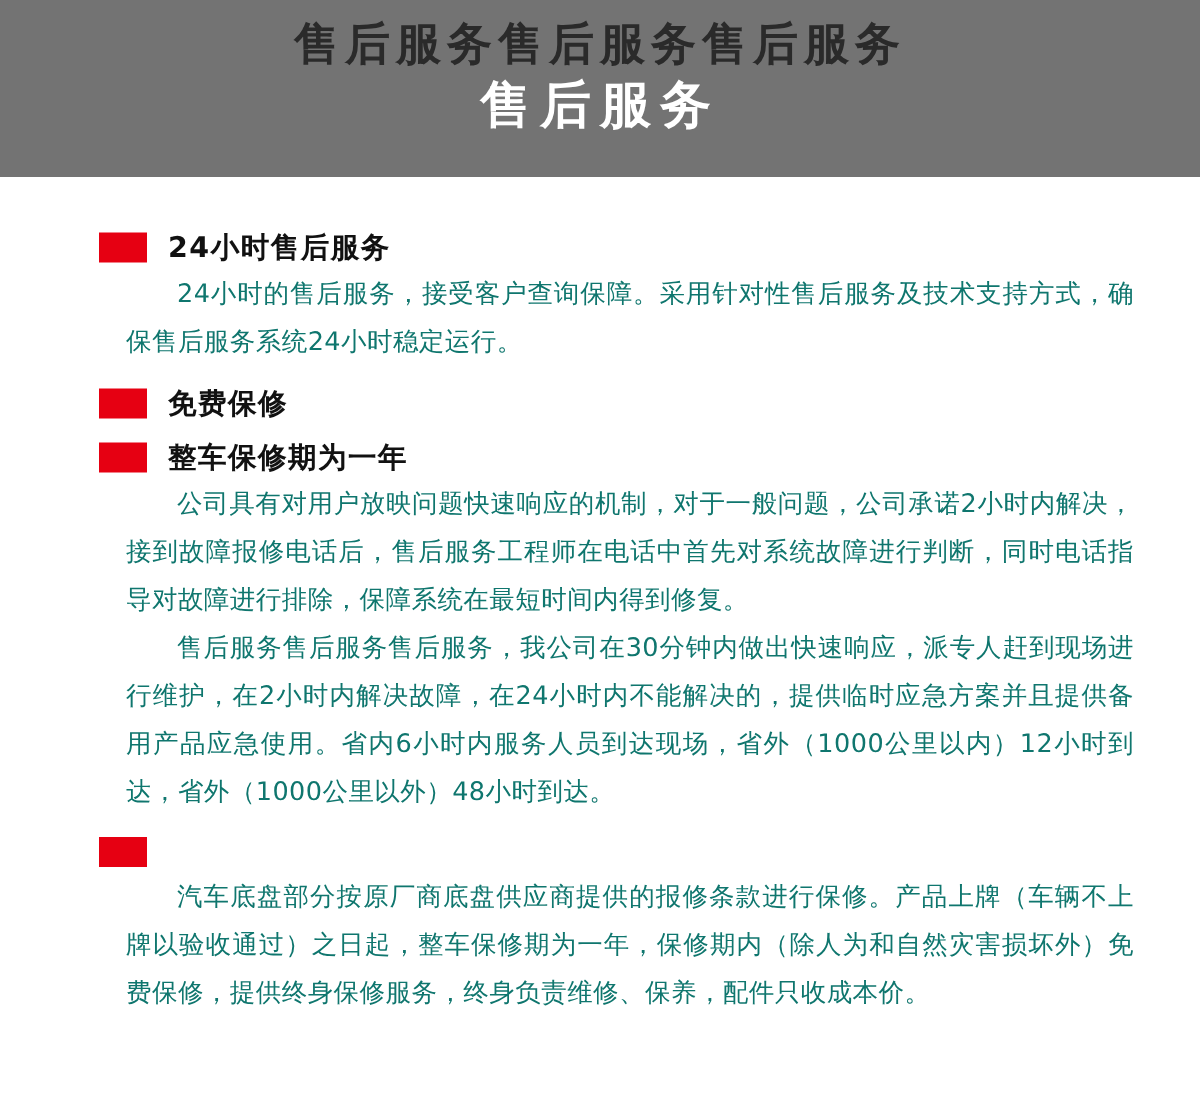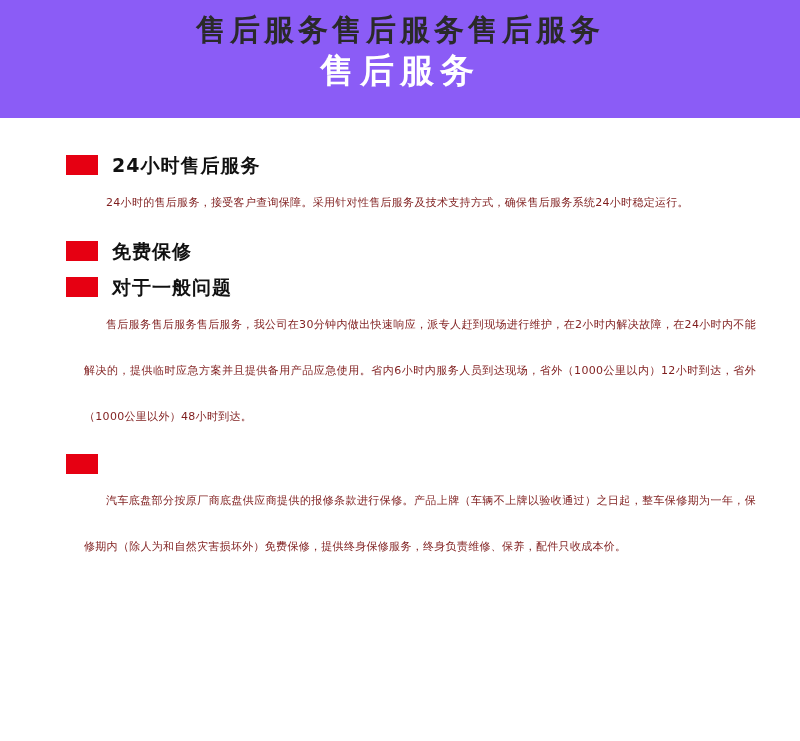--- a/index.html
+++ b/index.html
@@ -18,21 +18,21 @@
     width: 800px;
     height: 741px;
     background: #ffffff;
     box-sizing: border-box;
   }
   
   .banner {
     position: relative;
     width: 800px;
     height: 118px;
-    background: #8b5cf6;
+    background: #737373;
     overflow: hidden;
   }
   .banner-ghost {
     position: absolute;
     top: 10px;
     left: 0;
     width: 800px;
     text-align: center;
     font-size: 30px;
     font-weight: bold;
@@ -76,23 +76,23 @@
     margin-right: 14px;
   }
   .sec-title {
     font-size: 19px;
     font-weight: bold;
     color: #111111;
     letter-spacing: 1px;
     line-height: 22px;
   }
   .para {
-    font-size: 11px;
-    color: #7f1d1d;
-    line-height: 46px;
+    font-size: 17px;
+    color: #0f766e;
+    line-height: 32px;
     text-indent: 2em;
     margin: 0 0 0 48px;
     padding-right: 8px;
     text-align: justify;
     letter-spacing: 0.3px;
   }
 </style>
 </head>
 <body>
 
@@ -116,22 +116,23 @@
     <div class="section">
       <div class="sec-head">
         <span class="sec-bullet"></span>
         <span class="sec-title">免费保修</span>
       </div>
     </div>
 
     <div class="section">
       <div class="sec-head">
         <span class="sec-bullet"></span>
-        <span class="sec-title">对于一般问题</span>
+        <span class="sec-title">整车保修期为一年</span>
       </div>
+      <p class="para">公司具有对用户放映问题快速响应的机制，对于一般问题，公司承诺2小时内解决，接到故障报修电话后，售后服务工程师在电话中首先对系统故障进行判断，同时电话指导对故障进行排除，保障系统在最短时间内得到修复。</p>
       <p class="para">售后服务售后服务售后服务，我公司在30分钟内做出快速响应，派专人赶到现场进行维护，在2小时内解决故障，在24小时内不能解决的，提供临时应急方案并且提供备用产品应急使用。省内6小时内服务人员到达现场，省外（1000公里以内）12小时到达，省外（1000公里以外）48小时到达。</p>
     </div>
 
     <div class="section">
       <div class="sec-head">
         <span class="sec-bullet"></span>
       </div>
       <p class="para">汽车底盘部分按原厂商底盘供应商提供的报修条款进行保修。产品上牌（车辆不上牌以验收通过）之日起，整车保修期为一年，保修期内（除人为和自然灾害损坏外）免费保修，提供终身保修服务，终身负责维修、保养，配件只收成本价。</p>
     </div>
 

